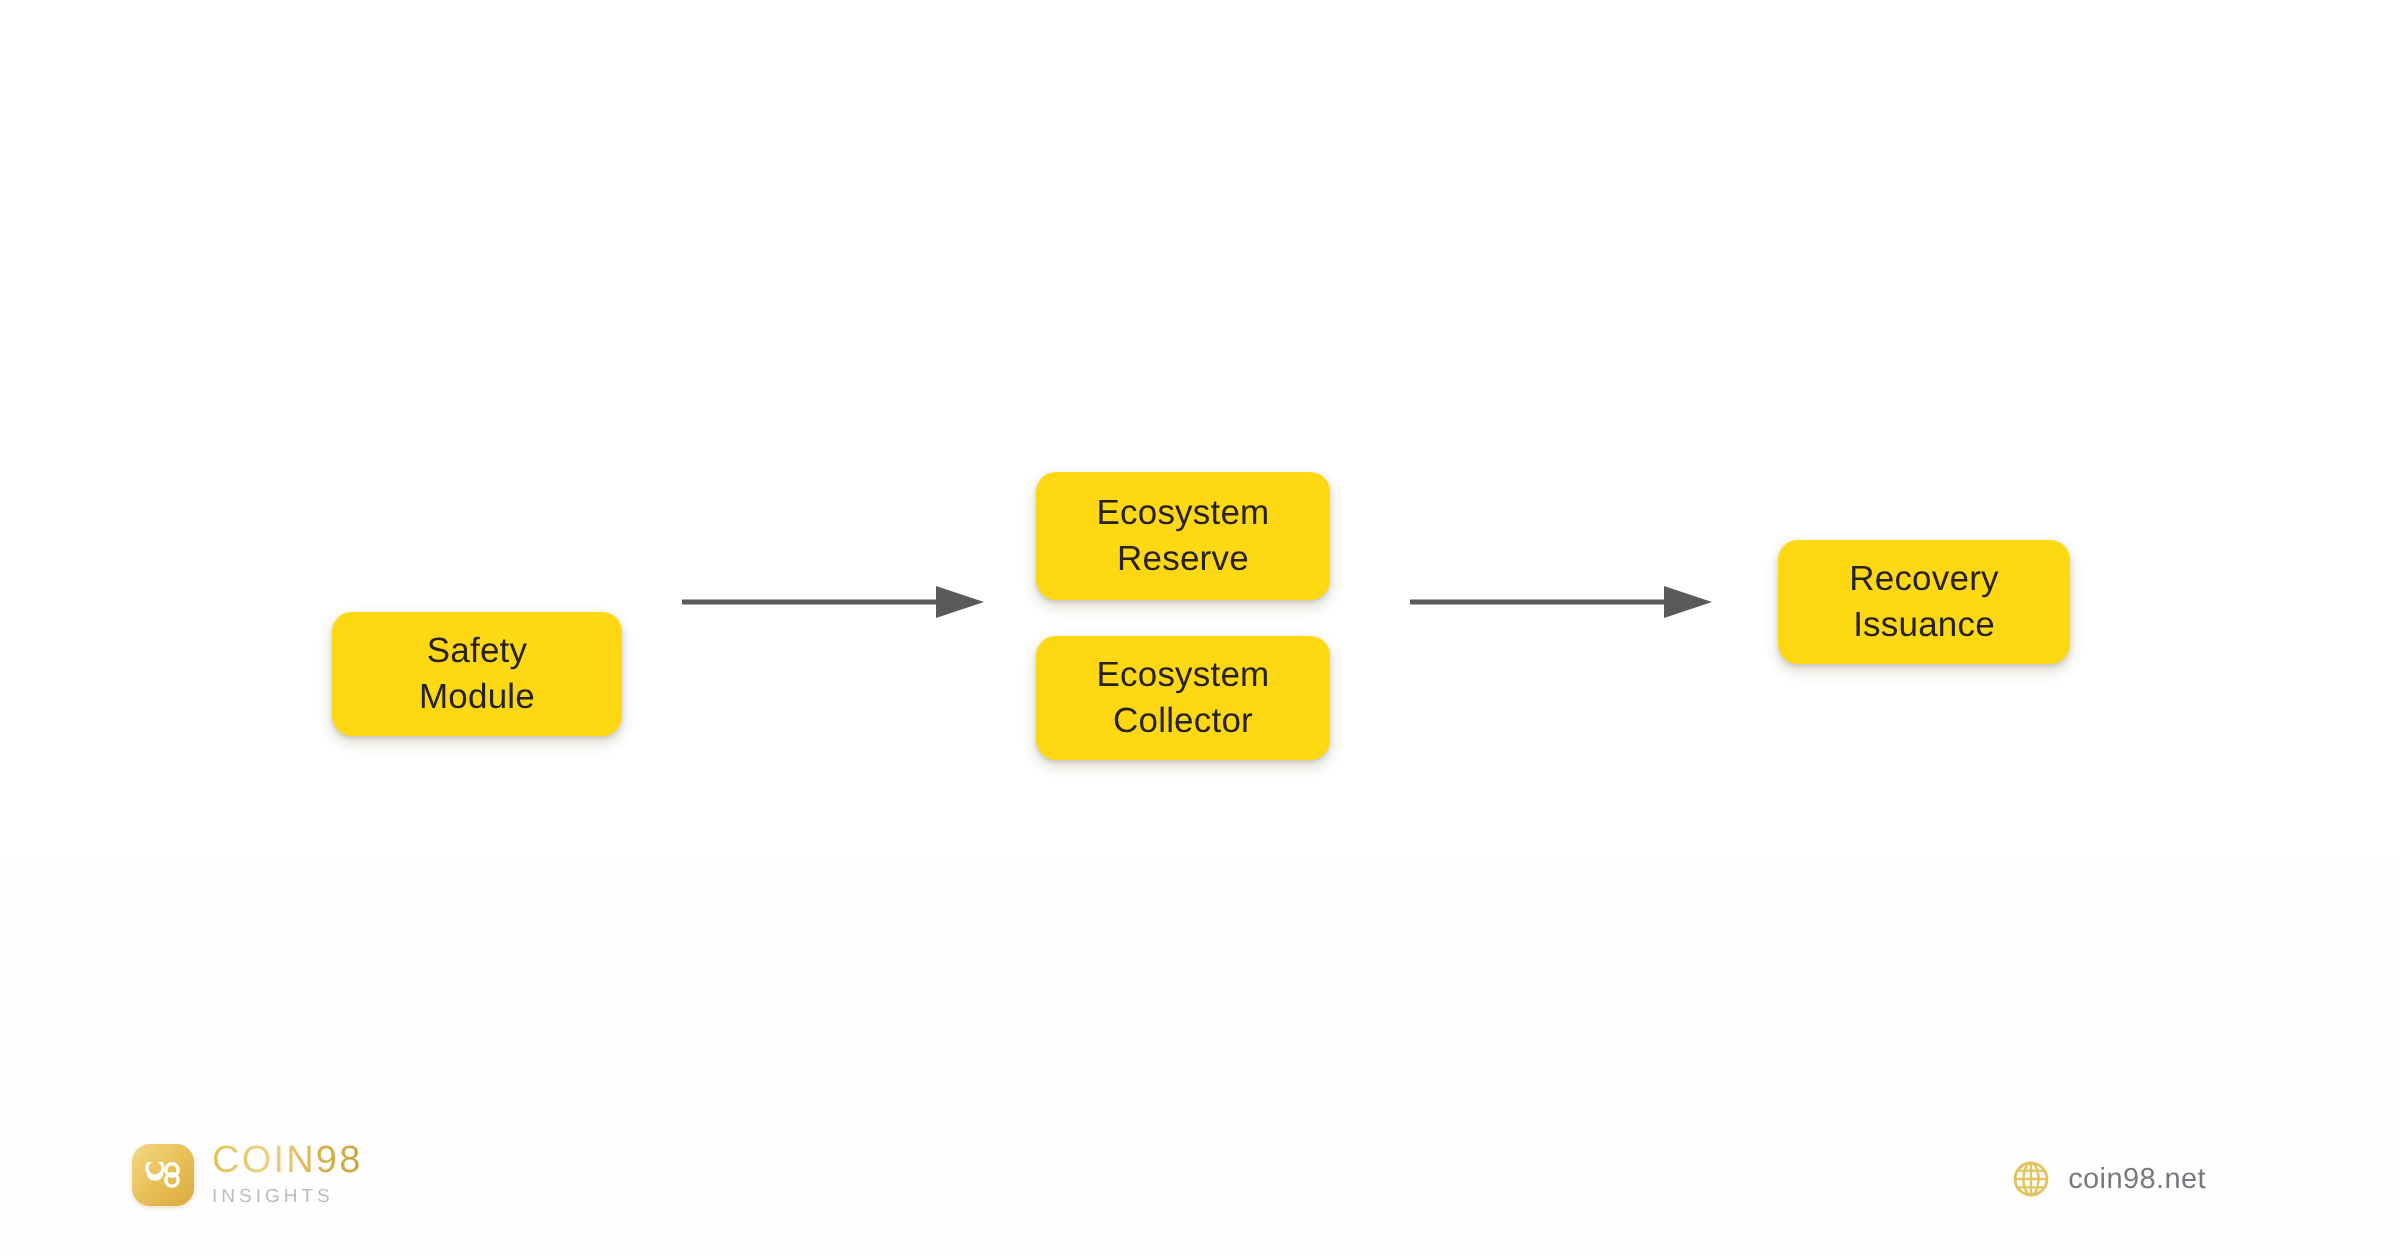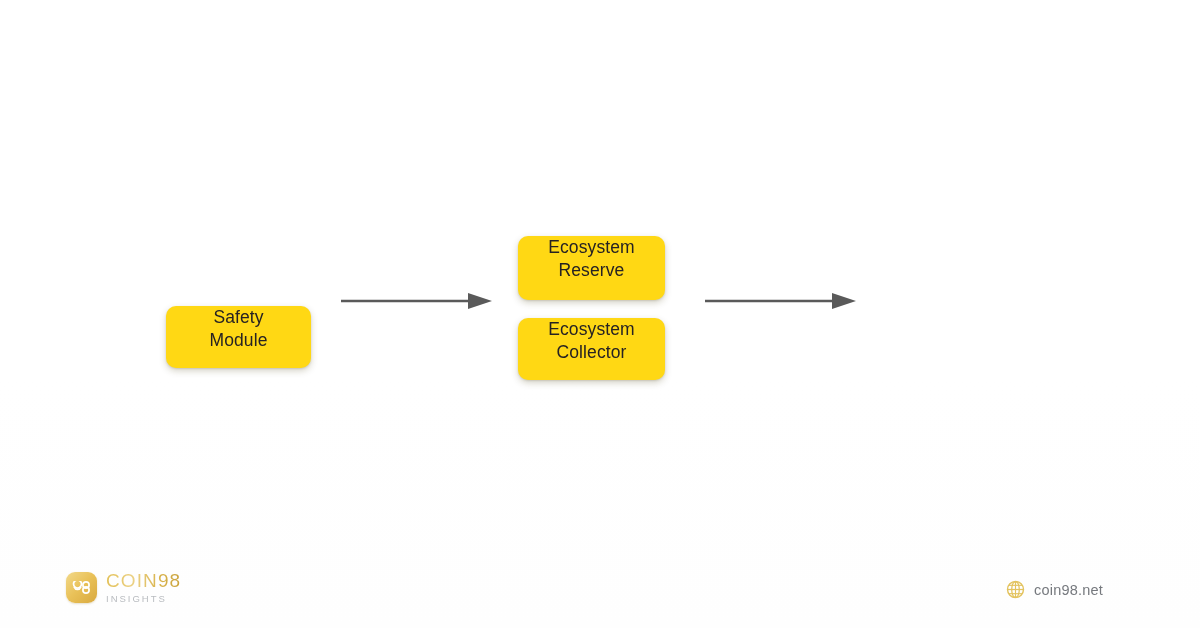--- a/index.html
+++ b/index.html
@@ -20,21 +20,21 @@
     background: linear-gradient(180deg, #ffffff 0%, #ffffff 60%, #fefefe 100%);
   }
 
   
   .node {
     position: absolute;
     background: #FFD814;
     border-radius: 10px;
     box-shadow: 0 3px 7px rgba(70,60,10,0.22), 0 1px 2px rgba(70,60,10,0.14);
     display: flex;
-    align-items: flex-start;
+    align-items: center;
     justify-content: center;
     text-align: center;
     color: #262223;
     font-size: 17.5px;
     line-height: 23px;
     letter-spacing: 0.1px;
     font-weight: 400;
     box-sizing: border-box;
     padding: 0 24px;
   }
@@ -121,20 +121,24 @@
   <div class="node" id="node-ecosystem-reserve">
     <span class="node-label">Ecosystem
 Reserve</span>
   </div>
 
   <div class="node" id="node-ecosystem-collector">
     <span class="node-label">Ecosystem
 Collector</span>
   </div>
 
+  <div class="node" id="node-recovery-issuance">
+    <span class="node-label">Recovery
+Issuance</span>
+  </div>
 
   <div class="arrow" id="arrow-safety-to-ecosystem">
     <svg width="152" height="24" viewBox="0 0 152 24">
       <line x1="1" y1="12" x2="130" y2="12" stroke="#5A5A5A" stroke-width="2.6" stroke-linecap="butt"></line>
       <polygon points="128,4 152,12 128,20" fill="#5A5A5A"></polygon>
     </svg>
   </div>
 
   <div class="arrow" id="arrow-ecosystem-to-recovery">
     <svg width="152" height="24" viewBox="0 0 152 24">

